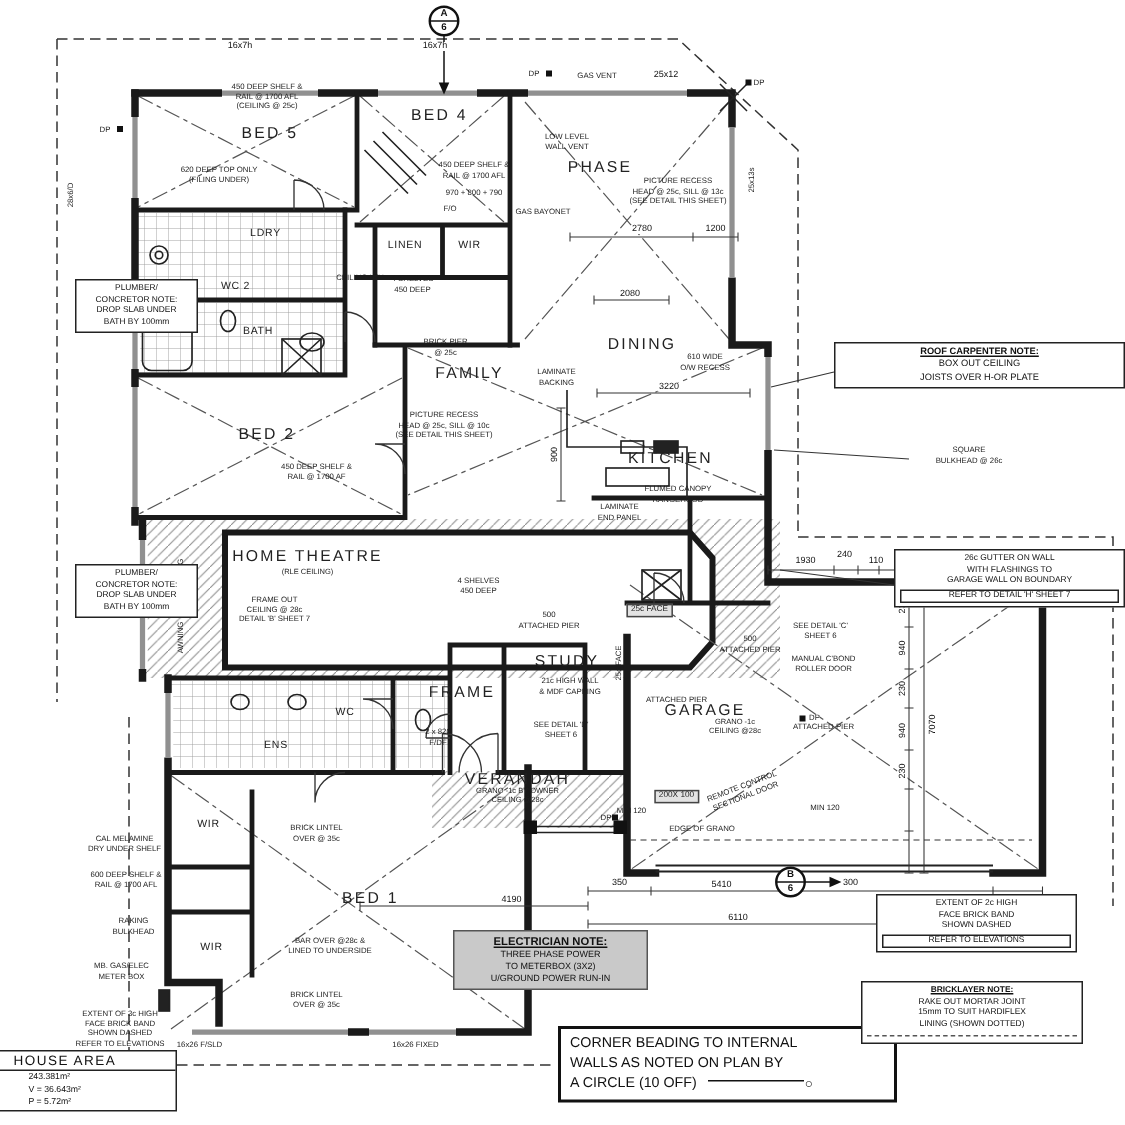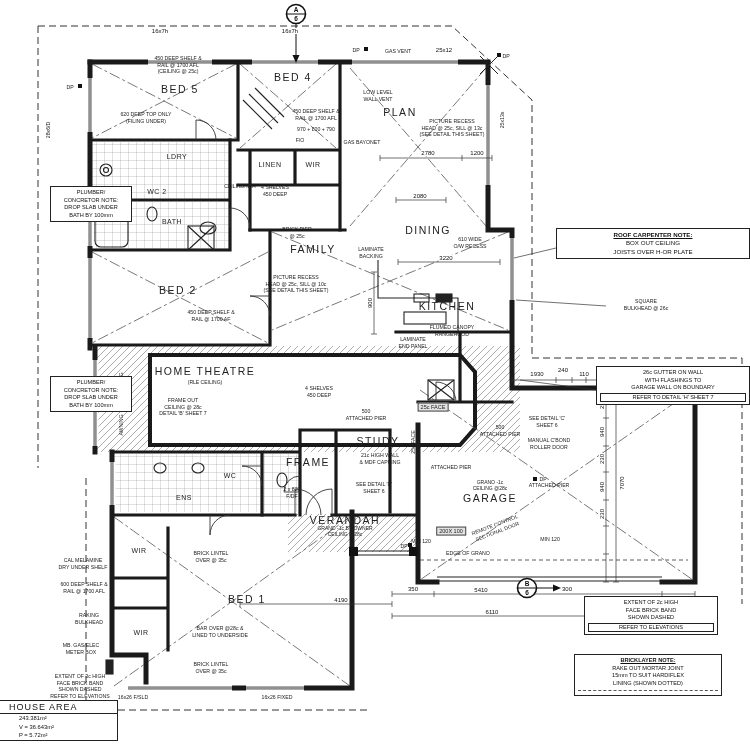--- a/index.html
+++ b/index.html
@@ -181,21 +181,21 @@
       <circle cx="527" cy="588" r="9.5" fill="#fff" stroke="#111" stroke-width="1.6"></circle>
       <path d="M517.5,588 H536.5" stroke="#111" stroke-width="1"></path>
       <path d="M536.5,588 H554" stroke="#111" stroke-width="1"></path>
       <polygon points="553,584.5 553,591.5 561,588" fill="#111"></polygon>
     </g>
   </svg>
 
   <div id="ann-layer">
       <span class="room" style="left: 180px; top: 89px;">BED 5</span>
       <span class="room" style="left: 293px; top: 77px;">BED 4</span>
-      <span class="room" style="left: 400px; top: 112px;">PLAN</span>
+      <span class="room" style="left: 400px; top: 112px;">PHASE</span>
       <span class="room sm" style="left: 177px; top: 156px;">LDRY</span>
       <span class="room sm" style="left: 270px; top: 164px;">LINEN</span>
       <span class="room sm" style="left: 313px; top: 164px;">WIR</span>
       <span class="room sm" style="left: 157px; top: 191px;">WC 2</span>
       <span class="room sm" style="left: 172px; top: 221px;">BATH</span>
       <span class="room" style="left: 313px; top: 249px;">FAMILY</span>
       <span class="room" style="left: 428px; top: 230px; text-align: right;">DINING</span>
       <span class="room" style="left: 447px; top: 306px;">KITCHEN</span>
       <span class="room" style="left: 178px; top: 290px;">BED 2</span>
       <span class="room" style="left: 205px; top: 371px;">HOME THEATRE</span>
@@ -203,21 +203,21 @@
       <span class="room" style="left: 378px; top: 441px;">STUDY</span>
       <span class="room" style="left: 308px; top: 462px;">FRAME</span>
       <span class="room sm" style="left: 184px; top: 497px;">ENS</span>
       <span class="room sm" style="left: 230px; top: 475px;">WC</span>
       <span class="room sm" style="left: 139px; top: 550px;">WIR</span>
       <span class="room sm" style="left: 141px; top: 632px;">WIR</span>
       <span class="room" style="left: 247px; top: 599px;">BED 1</span>
       <span class="room" style="left: 345px; top: 520px;">VERANDAH</span>
       <span class="room-sub" style="left: 345px; top: 531px;">GRANO -1c BY OWNER
 CEILING @28c</span>
-      <span class="room" style="left: 490px; top: 474px; margin-top: 24px;">GARAGE</span>
+      <span class="room" style="left: 470px; top: 474px;">GARAGE</span>
       <span class="room-sub" style="left: 490px; top: 485px;">GRANO -1c
 CEILING @28c</span>
       <span class="ann" style="left: 178px; top: 65px;">450 DEEP SHELF &amp;
 RAIL @ 1700 AFL
 (CEILING @ 25c)</span>
       <span class="ann" style="left: 146px; top: 117px;">620 DEEP TOP ONLY
 (FILING UNDER)</span>
       <span class="ann" style="left: 316px; top: 114px;">450 DEEP SHELF &amp;
 RAIL @ 1700 AFL</span>
       <span class="ann" style="left: 316px; top: 129px;">970 + 800 + 790</span>
@@ -352,20 +352,31 @@
     <span class="nb-head">ROOF CARPENTER NOTE:</span>
     <span class="nb-body">BOX OUT CEILING
 JOISTS OVER H-OR PLATE</span>
   </div>
   <div class="notebox" style="left:596px;top:366px;width:146px">
     <span class="nb-body">26c GUTTER ON WALL
 WITH FLASHINGS TO
 GARAGE WALL ON BOUNDARY</span>
     <span class="nb-foot">REFER TO DETAIL 'H' SHEET 7</span>
   </div>
+  <div class="notebox" id="note-electrician" style="left:302px;top:620px;width:122px">
+    <span class="nb-head">ELECTRICIAN NOTE:</span>
+    <span class="nb-body">THREE PHASE POWER
+TO METERBOX (3X2)
+U/GROUND POWER RUN-IN</span>
+  </div>
+  <div class="notebox" id="note-corner" style="left:372px;top:684px;width:210px">
+    <span class="nb-body" style="display:inline">CORNER BEADING TO INTERNAL
+WALLS AS NOTED ON PLAN BY
+A CIRCLE (10 OFF)</span><span class="cb-line"></span><span class="cb-circle">○</span>
+  </div>
   <div class="notebox" style="left:584px;top:596px;width:126px">
     <span class="nb-body">EXTENT OF 2c HIGH
 FACE BRICK BAND
 SHOWN DASHED</span>
     <span class="nb-foot">REFER TO ELEVATIONS</span>
   </div>
   <div class="notebox" id="note-bricklayer" style="left:574px;top:654px;width:140px">
     <span class="nb-head">BRICKLAYER NOTE:</span>
     <span class="nb-body">RAKE OUT MORTAR JOINT
 15mm TO SUIT HARDIFLEX

